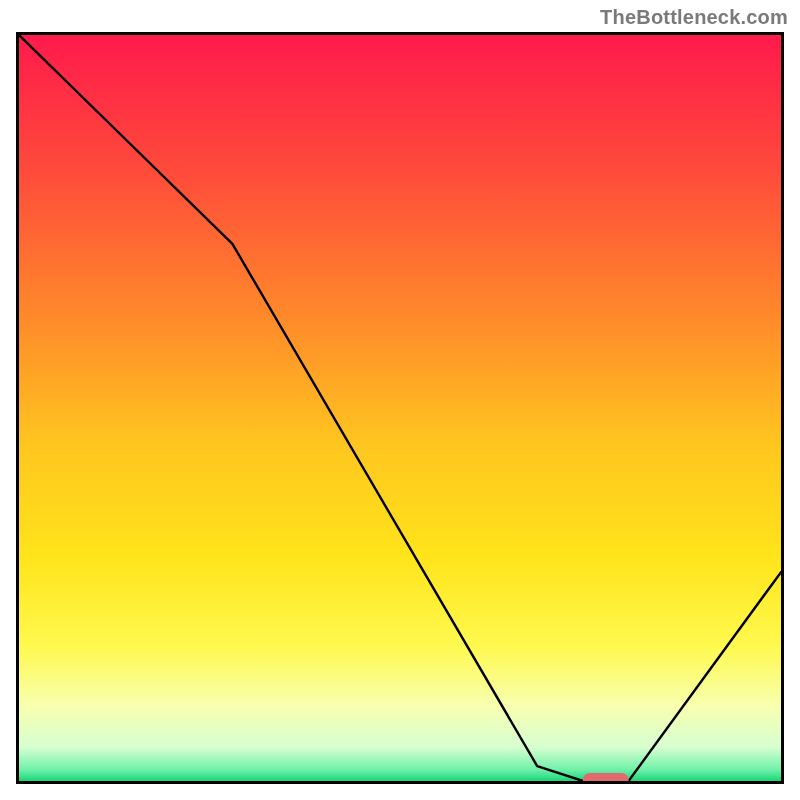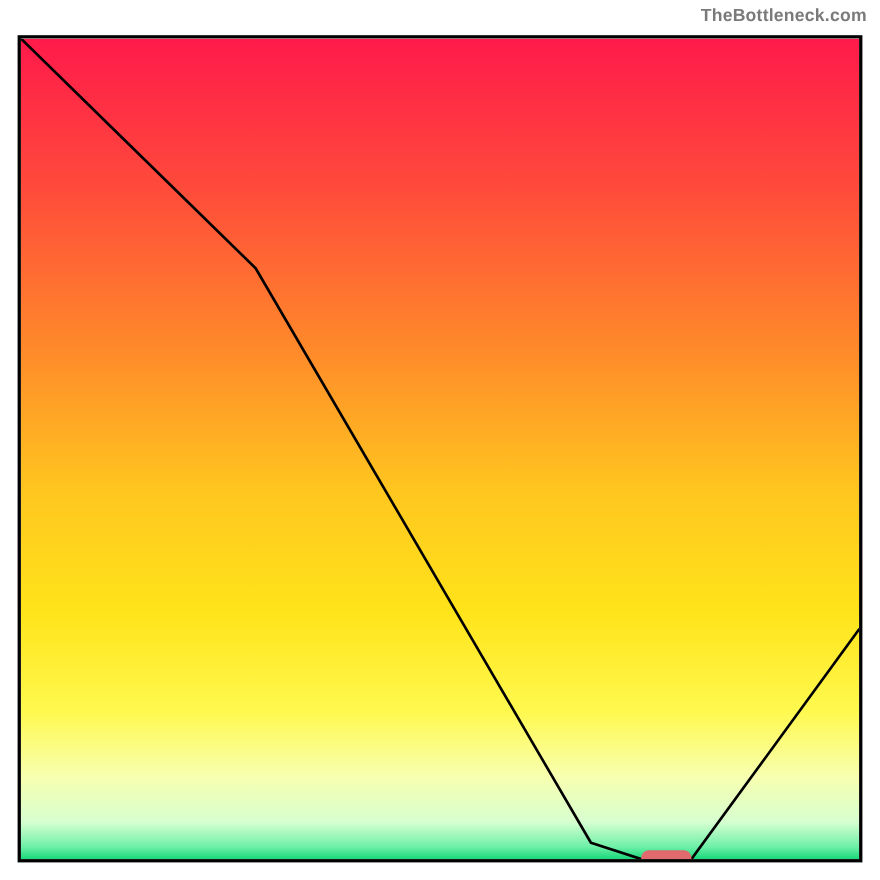--- a/index.html
+++ b/index.html
@@ -13,21 +13,21 @@
   }
   .stage {
     position: relative;
     width: 800px;
     height: 800px;
   }
   .watermark {
     position: absolute;
     top: 6px;
     right: 12px;
-    font-size: 16px;
+    font-size: 20px;
     font-weight: 600;
     color: #7a7a7a;
     letter-spacing: 0.2px;
     user-select: none;
     text-align: center;
   }
   .plot-frame {
     position: absolute;
     left: 16px;
     top: 32px;

